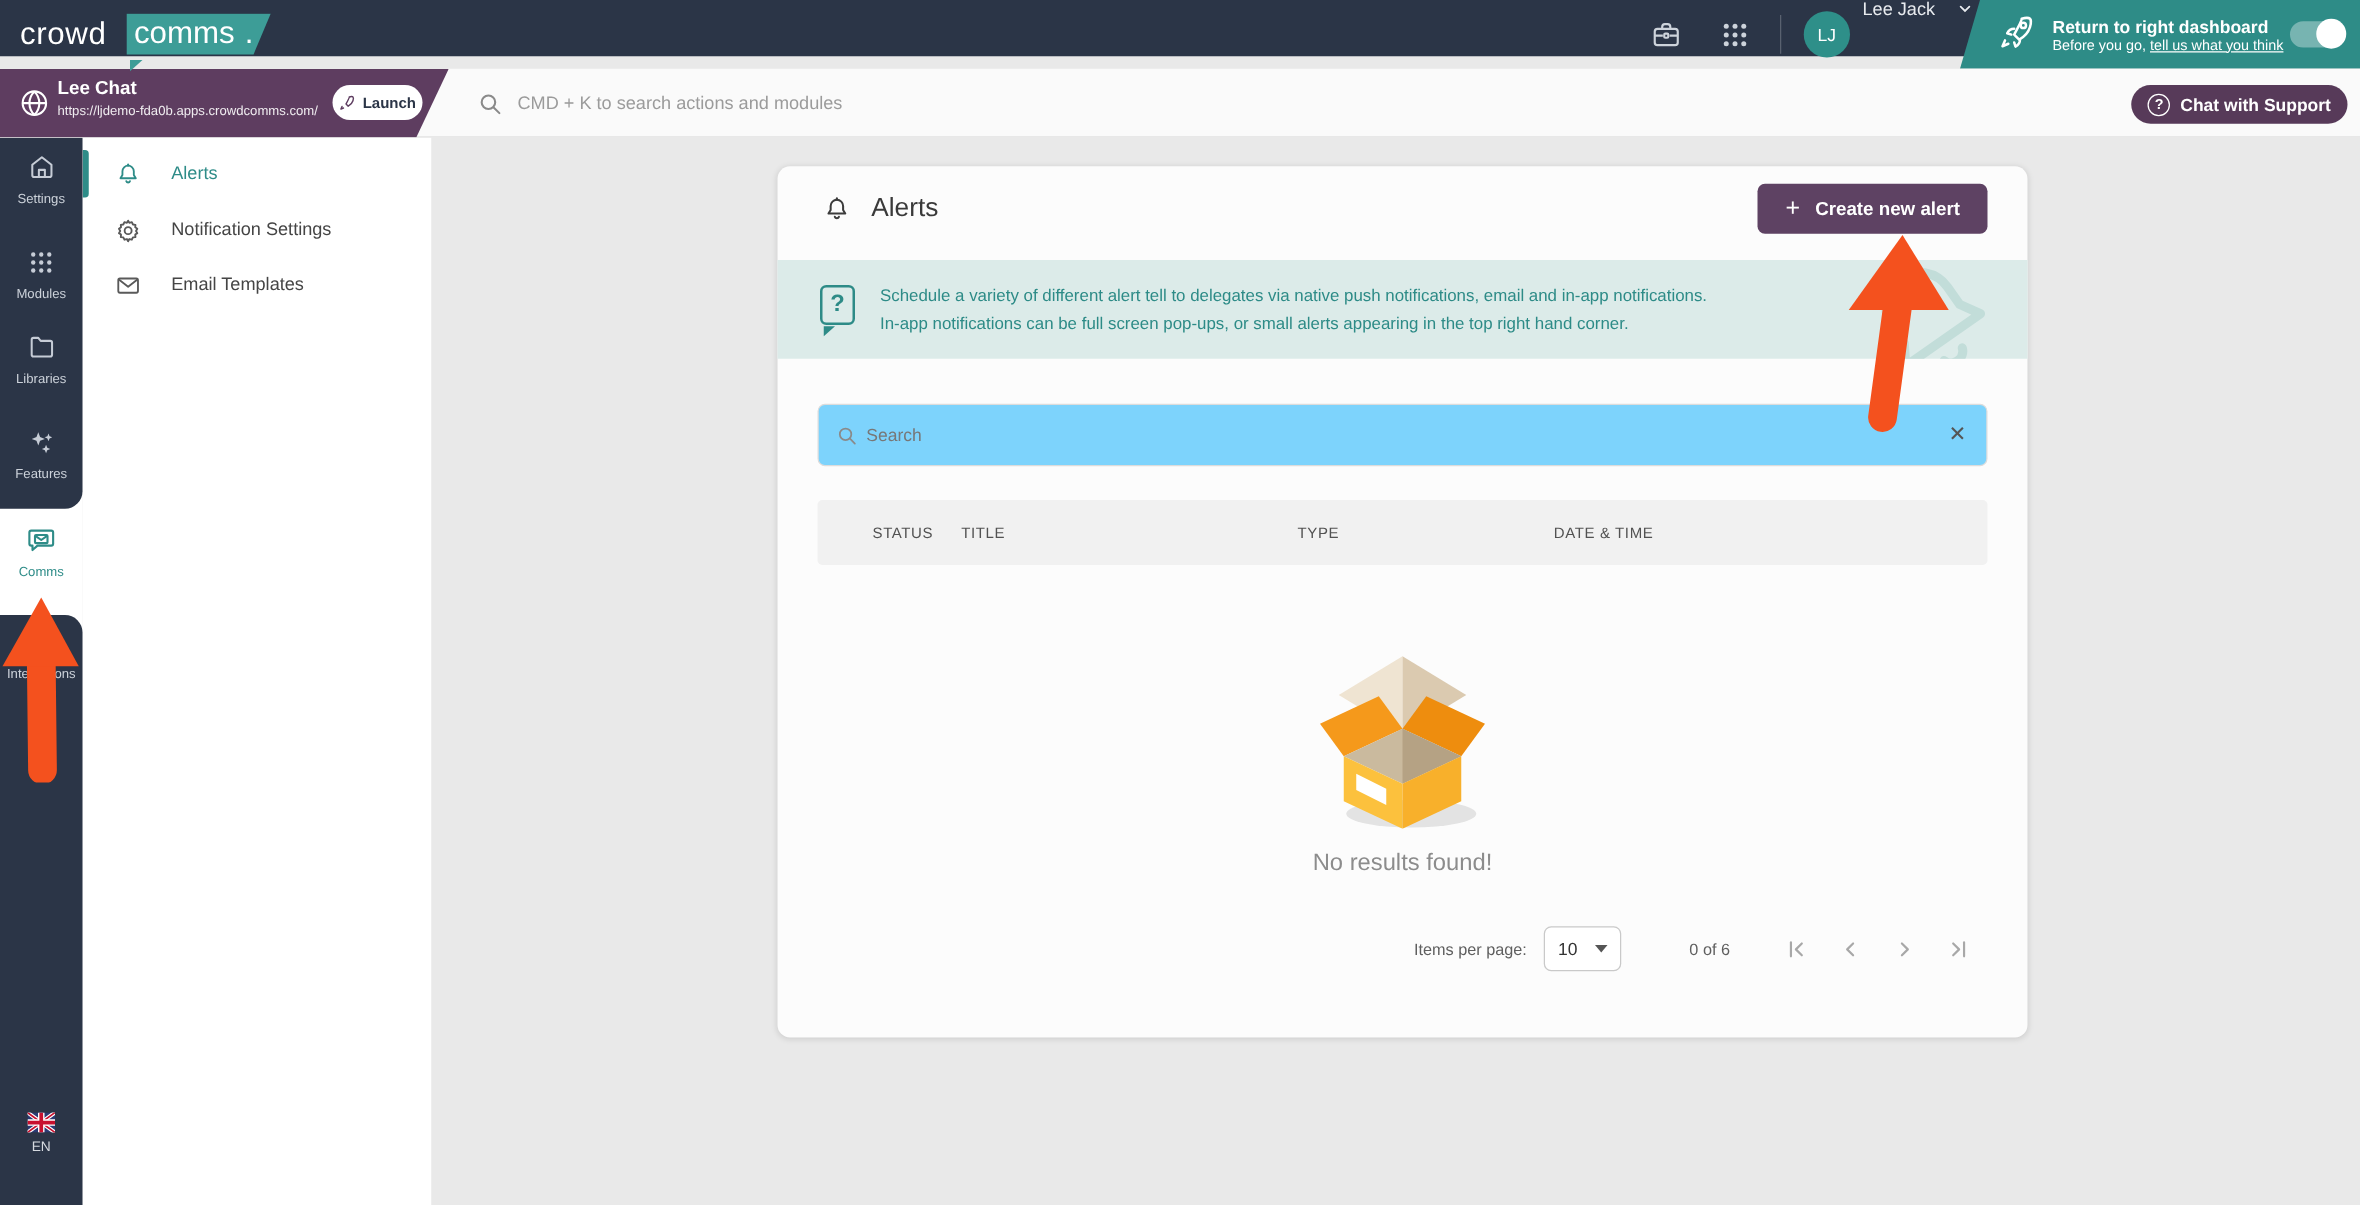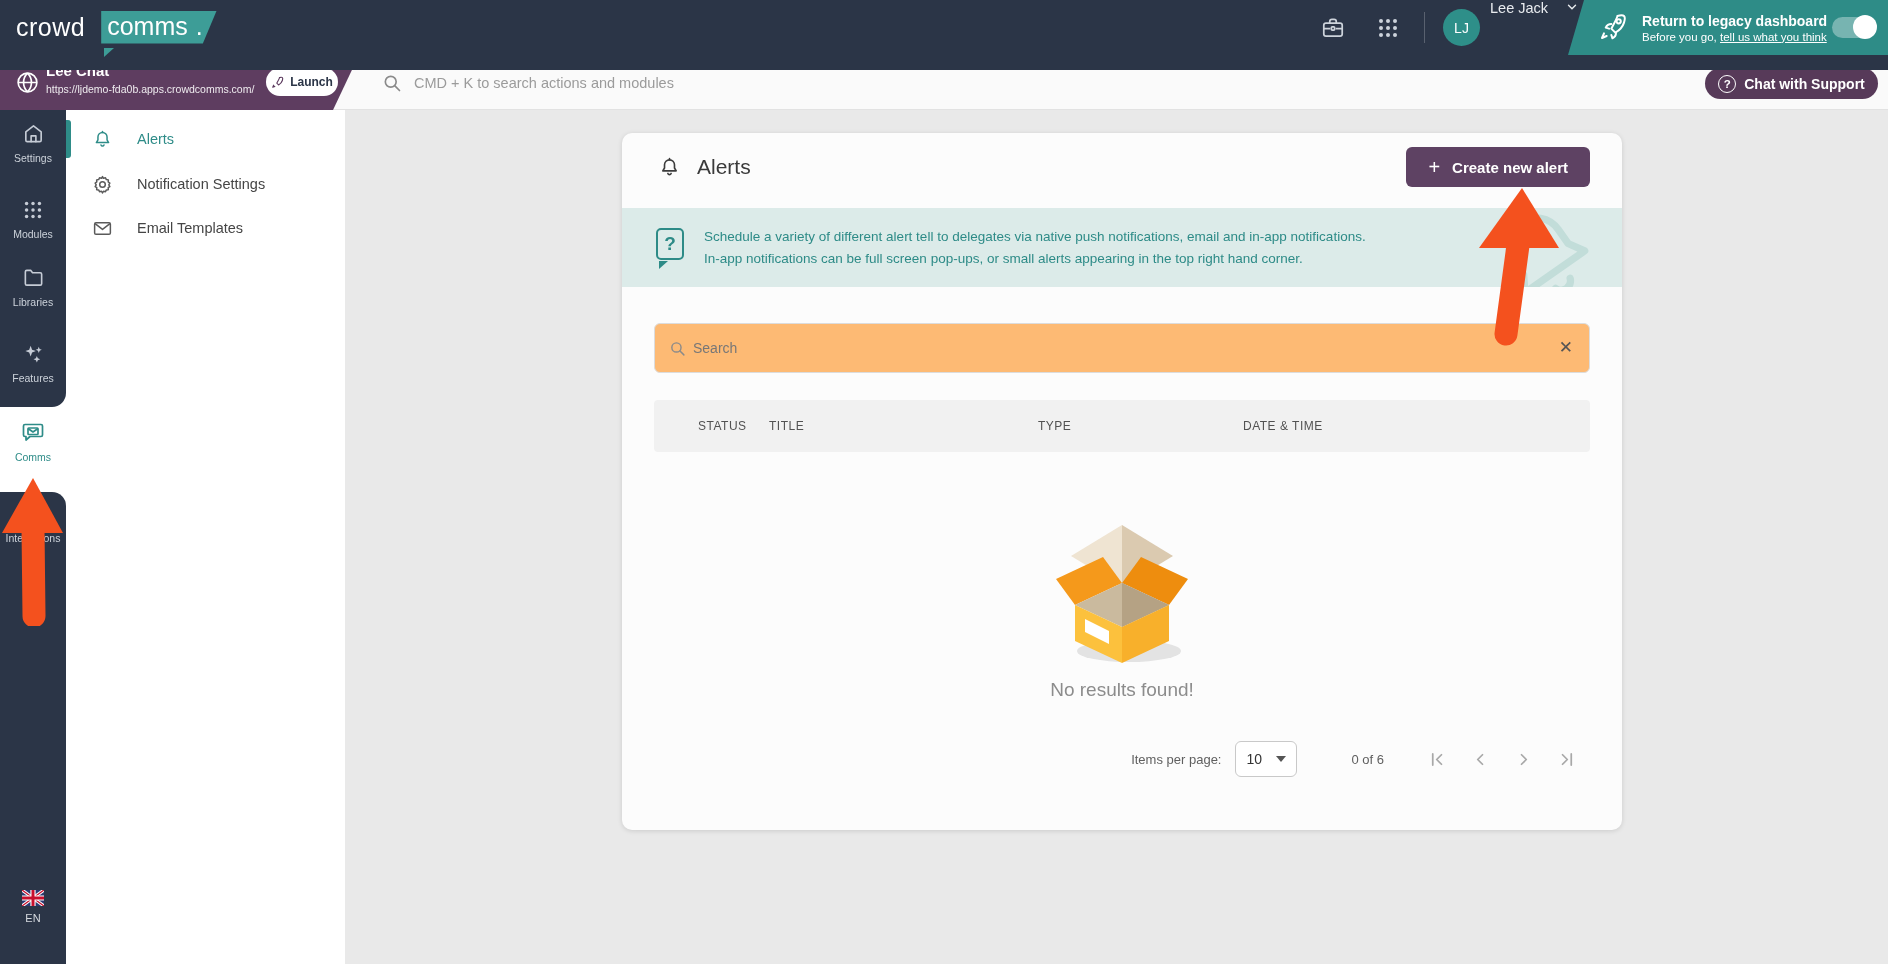--- a/index.html
+++ b/index.html
@@ -1,21 +1,21 @@
 <!DOCTYPE html>
 <html><head>
 <meta charset="utf-8">
 <style>
   * { margin:0; padding:0; box-sizing:border-box; }
   html,body { width:1888px; height:964px; }
   body { font-family:"Liberation Sans", sans-serif; background:#fff; overflow:hidden; }
   .screen { position:relative; width:1888px; height:964px; background:#e9e9e9; }
 
   
-  .topbar { position:absolute; left:0; top:0; width:1888px; height:70px; background:#2b3547; z-index:30; }
+  .topbar { position:absolute; left:0; top:0; width:1888px; height:45px; background:#2b3547; z-index:30; }
   .logo { position:absolute; left:16px; top:10px; display:flex; align-items:center; height:34px; }
   .logo-crowd { color:#fff; font-size:25px; font-weight:300; letter-spacing:.5px; }
   .logo-bubble { position:relative; background:#3d9d97; color:#fff; font-size:25px; font-weight:300;
                  padding:1px 14px 3px 6px; margin-left:16px; clip-path:polygon(0 0,100% 0,88% 100%,0 100%); }
   .logo-dot { margin-left:8px; }
   .logo-tail { position:absolute; left:88px; top:38px; width:0; height:0; border-left:10px solid #3d9d97; border-bottom:9px solid transparent; }
   .tb-icons { position:absolute; left:1320px; top:0; height:55px; display:flex; align-items:center; gap:30px; color:#cdd3db; }
   .tb-divider { position:absolute; left:1424px; top:12px; width:1px; height:31px; background:rgba(255,255,255,.22); }
   .avatar { position:absolute; left:1443px; top:9px; width:37px; height:37px; border-radius:50%; background:#2e8f89;
             color:#fff; font-size:14px; display:flex; align-items:center; justify-content:center; }
@@ -73,21 +73,21 @@
                 color:#fff; font-size:15px; font-weight:600; display:flex; align-items:center; gap:12px; cursor:pointer; }
   .create-plus { font-size:20px; font-weight:400; line-height:1; }
 
   .banner { position:absolute; left:0; top:75px; width:1000px; height:79px; background:#dcebe9; overflow:hidden; }
   .banner-q { position:absolute; left:34px; top:20px; width:28px; height:32px; border:2.5px solid #2d8b87; border-radius:5px;
               color:#2d8b87; font-size:19px; font-weight:700; display:flex; align-items:center; justify-content:center; }
   .banner-q-tail { position:absolute; left:37px; top:53px; width:0; height:0; border-left:9px solid #2d8b87; border-bottom:8px solid transparent; }
   .banner-text { position:absolute; left:82px; top:18px; color:#2d8b87; font-size:13.5px; font-weight:500; line-height:1.6; }
   .banner-bell { position:absolute; right:14px; top:-14px; color:#c2ddd9; transform:rotate(-35deg); }
 
-  .search-box { position:absolute; left:32px; top:190px; width:936px; height:50px; background:#fdba74; border:1px solid #dcdcdc; border-radius:6px; }
+  .search-box { position:absolute; left:32px; top:190px; width:936px; height:50px; background:#7dd3fc; border:1px solid #dcdcdc; border-radius:6px; }
   .search-box .mag { position:absolute; left:14px; top:16px; color:#8a8a8a; }
   .search-box input { position:absolute; left:38px; top:0; width:840px; height:48px; border:none; outline:none; background:transparent; font-size:14px; color:#444; font-family:inherit; }
   .search-box input::placeholder { color:#777; }
   .search-clear { position:absolute; right:16px; top:13px; color:#555; font-size:17px; cursor:pointer; background:none; border:none; }
 
   .thead { position:absolute; left:32px; top:267px; width:936px; height:52px; background:#f1f1f1; border-radius:4px;
            display:flex; align-items:center; font-size:12px; color:#525252; letter-spacing:.5px; }
   .th0 { margin-left:44px; width:71px; } .th1 { width:269px; } .th2 { width:205px; } .th3 { flex:1; }
 
   .empty { position:absolute; left:0; top:380px; width:1000px; text-align:center; }
@@ -151,21 +151,21 @@
     <div class="legacy">
       <span class="legacy-rocket">
         <svg width="32" height="32" viewBox="0 0 24 24" fill="none" stroke="#fff" stroke-width="1.5" stroke-linecap="round" stroke-linejoin="round">
           <path d="M14.5 4.5c2.5-.8 4.5-.5 5 0 .5.5.8 2.5 0 5-.9 2.8-3.2 5.7-6.5 7.5l-3-3c1.8-3.3 4.7-8.6 4.5-9.5Z"></path>
           <circle cx="15.5" cy="8.5" r="1.6"></circle>
           <path d="M10 10.5c-1.8 0-3.4 1-4.2 2.7l2.5.8M13.5 17c0 1.8-1 3.4-2.7 4.2l-.8-2.5"></path>
           <path d="M4.5 17.5l-1.5 3.5 3.5-1.5"></path>
         </svg>
       </span>
       <div class="legacy-text">
-        <div class="legacy-title">Return to legacy dashboard</div>
+        <div class="legacy-title">Return to right dashboard</div>
         <div class="legacy-sub"><span>Before you go, </span><a href="#">tell us what you think</a></div>
       </div>
       <div class="toggle">
           <div class="toggle-knob"></div>
         </div>
     </div>
   </div>
 
   <div class="appbar">
     <div class="appbar-search" style="cursor:text;">

